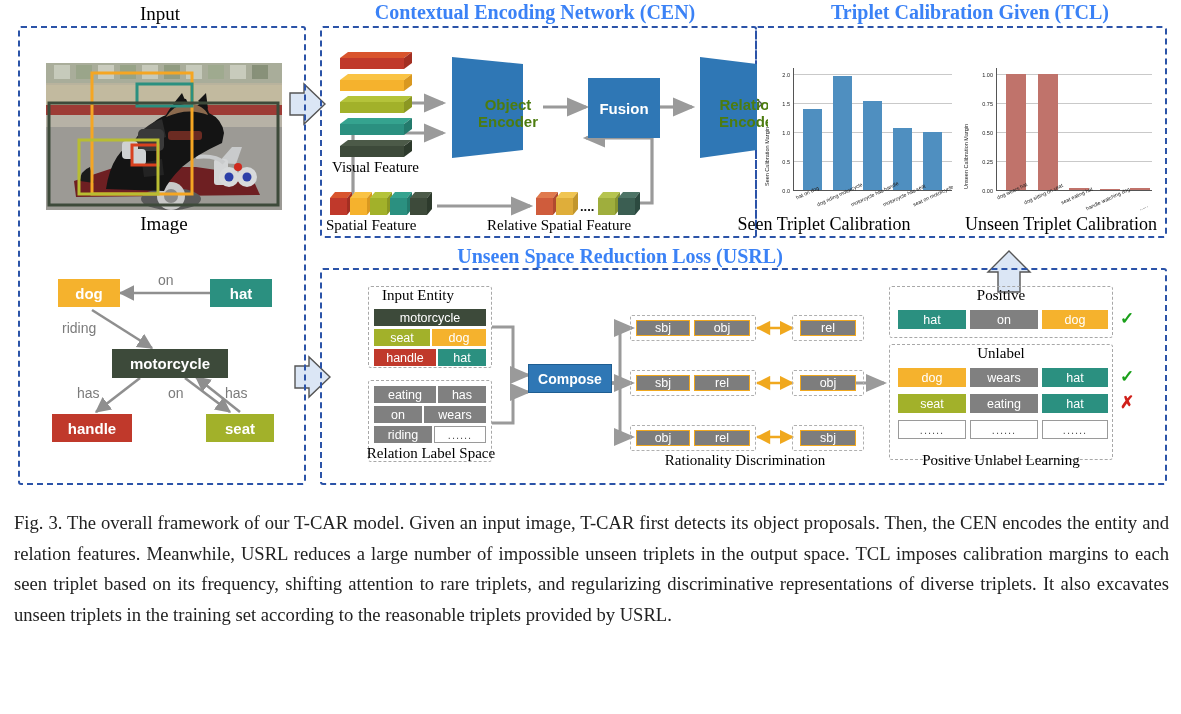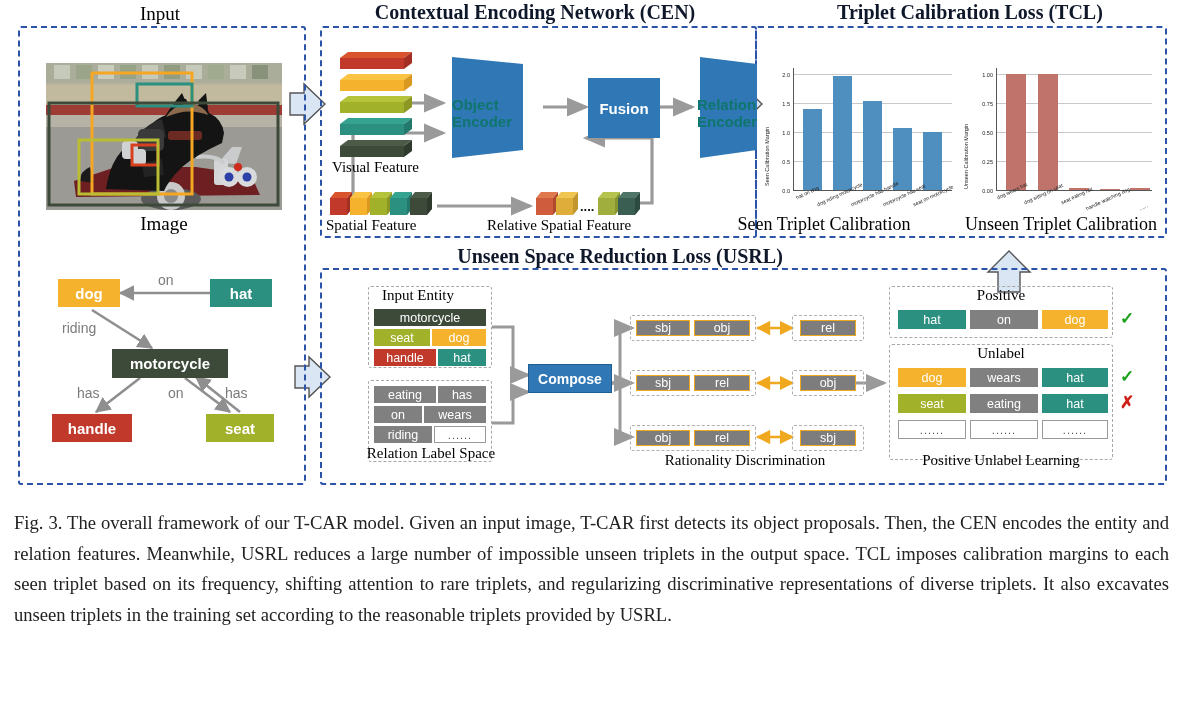--- a/index.html
+++ b/index.html
@@ -1,30 +1,30 @@
 <!DOCTYPE html>
 <html><head>
 <meta charset="utf-8">
 <style>
   html,body{margin:0;padding:0;background:#fff;}
   body{width:1181px;height:714px;position:relative;font-family:"Liberation Serif",serif;overflow:hidden;}
   .fig{position:absolute;left:0;top:0;width:1181px;height:500px;}
   .dash{position:absolute;border:2.5px dashed #2b53a8;border-radius:3px;box-sizing:border-box;}
-  .sectitle{position:absolute;font-family:"Liberation Serif",serif;font-weight:bold;color:#0f172a;text-align:center;white-space:nowrap;}
+  .sectitle{position:absolute;font-family:"Liberation Serif",serif;font-weight:bold;color:#3b82f6;text-align:center;white-space:nowrap;}
   .plaintitle{position:absolute;font-family:"Liberation Serif",serif;color:#000;text-align:center;white-space:nowrap;}
   
   .photo{position:absolute;overflow:hidden;background:#8d8f86;}
   
   .node{position:absolute;box-sizing:border-box;color:#fff;font-family:"Liberation Sans",sans-serif;
         font-weight:bold;display:flex;align-items:center;justify-content:center;font-size:15px;}
   .edgelab{position:absolute;color:#7b7b7b;font-family:"Liberation Sans",sans-serif;font-size:14px;white-space:nowrap;}
   svg.ov{position:absolute;left:0;top:0;width:1181px;height:500px;pointer-events:none;overflow:visible;}
   
-  .trapLabel{position:absolute;color:#0f766e;font-family:"Liberation Sans",sans-serif;font-weight:bold;font-size:15px;
-      line-height:17px;white-space:nowrap;}
+  .trapLabel{position:absolute;color:#4d7c0f;font-family:"Liberation Sans",sans-serif;font-weight:bold;font-size:15px;
+      text-align:center;line-height:17px;white-space:nowrap;padding-left:20px;}
   .fusionbox{position:absolute;background:#2f77b5;display:flex;align-items:center;justify-content:center;
       color:#fff;font-family:"Liberation Sans",sans-serif;font-weight:bold;font-size:15px;}
   .featlab{position:absolute;font-family:"Liberation Serif",serif;font-size:15px;color:#000;white-space:nowrap;}
   
   .chartbox{position:absolute;background:#fff;}
   .axlabel{position:absolute;font-family:"Liberation Sans",sans-serif;font-size:5.5px;color:#222;
      transform-origin:0 0;white-space:nowrap;}
   .ytick{position:absolute;font-family:"Liberation Sans",sans-serif;font-size:5.5px;color:#222;text-align:right;white-space:nowrap;}
   .xtick{position:absolute;font-family:"Liberation Sans",sans-serif;font-size:5.2px;color:#222;white-space:nowrap;
      transform-origin:left top;transform:rotate(-25deg);}
@@ -102,21 +102,21 @@
     <g>
       <path d="M727,93 L741,93 L741,84 L762,104 L741,124 L741,115 L727,115 Z" fill="#dbe6f5" stroke="#555" stroke-width="1.4"></path>
     </g>
     <g>
       <path d="M998,292 L998,272 L988,272 L1009,251 L1030,272 L1020,272 L1020,292 Z" fill="#dbe6f5" stroke="#555" stroke-width="1.4"></path>
     </g>
   </svg>
 
   <div class="plaintitle" style="left:60px;top:3px;width:200px;font-size:19px;">Input</div>
   <div class="sectitle" style="left:310px;top:1px;width:450px;font-size:20px;">Contextual Encoding Network (CEN)</div>
-  <div class="sectitle" style="left:770px;top:1px;width:400px;font-size:20px;">Triplet Calibration Loss (TCL)</div>
+  <div class="sectitle" style="left:770px;top:1px;width:400px;font-size:20px;">Triplet Calibration Given (TCL)</div>
   <div class="sectitle" style="left:370px;top:245px;width:500px;font-size:20px;">Unseen Space Reduction Loss (USRL)</div>
 
   <div class="dash" style="left:18px;top:26px;width:288px;height:459px;"></div>
   <div class="dash" style="left:320px;top:26px;width:437px;height:212px;"></div>
   <div class="dash" style="left:755px;top:26px;width:412px;height:212px;"></div>
   <div class="dash" style="left:320px;top:268px;width:847px;height:217px;"></div>
 
   <div class="photo" style="left:46px;top:63px;width:236px;height:147px;">
     <svg width="236" height="147" viewBox="0 0 236 147">
       <rect x="0" y="0" width="236" height="48" fill="#b9b39d"></rect>

